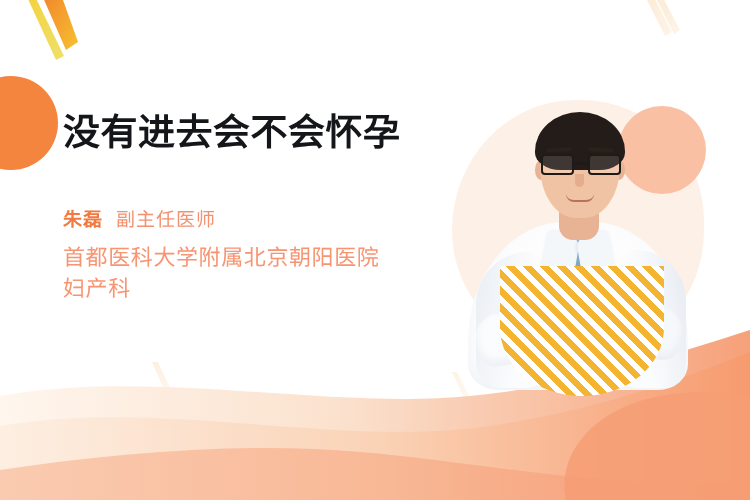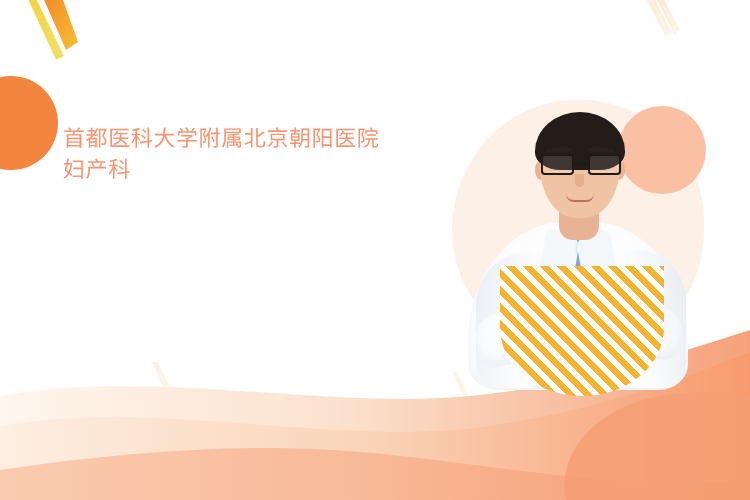--- a/index.html
+++ b/index.html
@@ -338,21 +338,26 @@
       <div class="arm-l"></div>
       <div class="arm-r"></div>
       <div class="cuff"></div>
       <div class="hand"></div>
     </div>
 
     <div class="stripe-circle"></div>
   </div>
 
   <div class="text-block">
-
+    <h1 class="title">没有进去会不会怀孕</h1>
+
+    <div class="doctor-line">
+      <span class="doc-name">朱磊</span>
+      <span class="doc-title">副主任医师</span>
+    </div>
 
     <div class="hospital">
       <span>首都医科大学附属北京朝阳医院</span><br>
       <span>妇产科</span>
     </div>
   </div>
 
 </div>
 
 </body></html>

